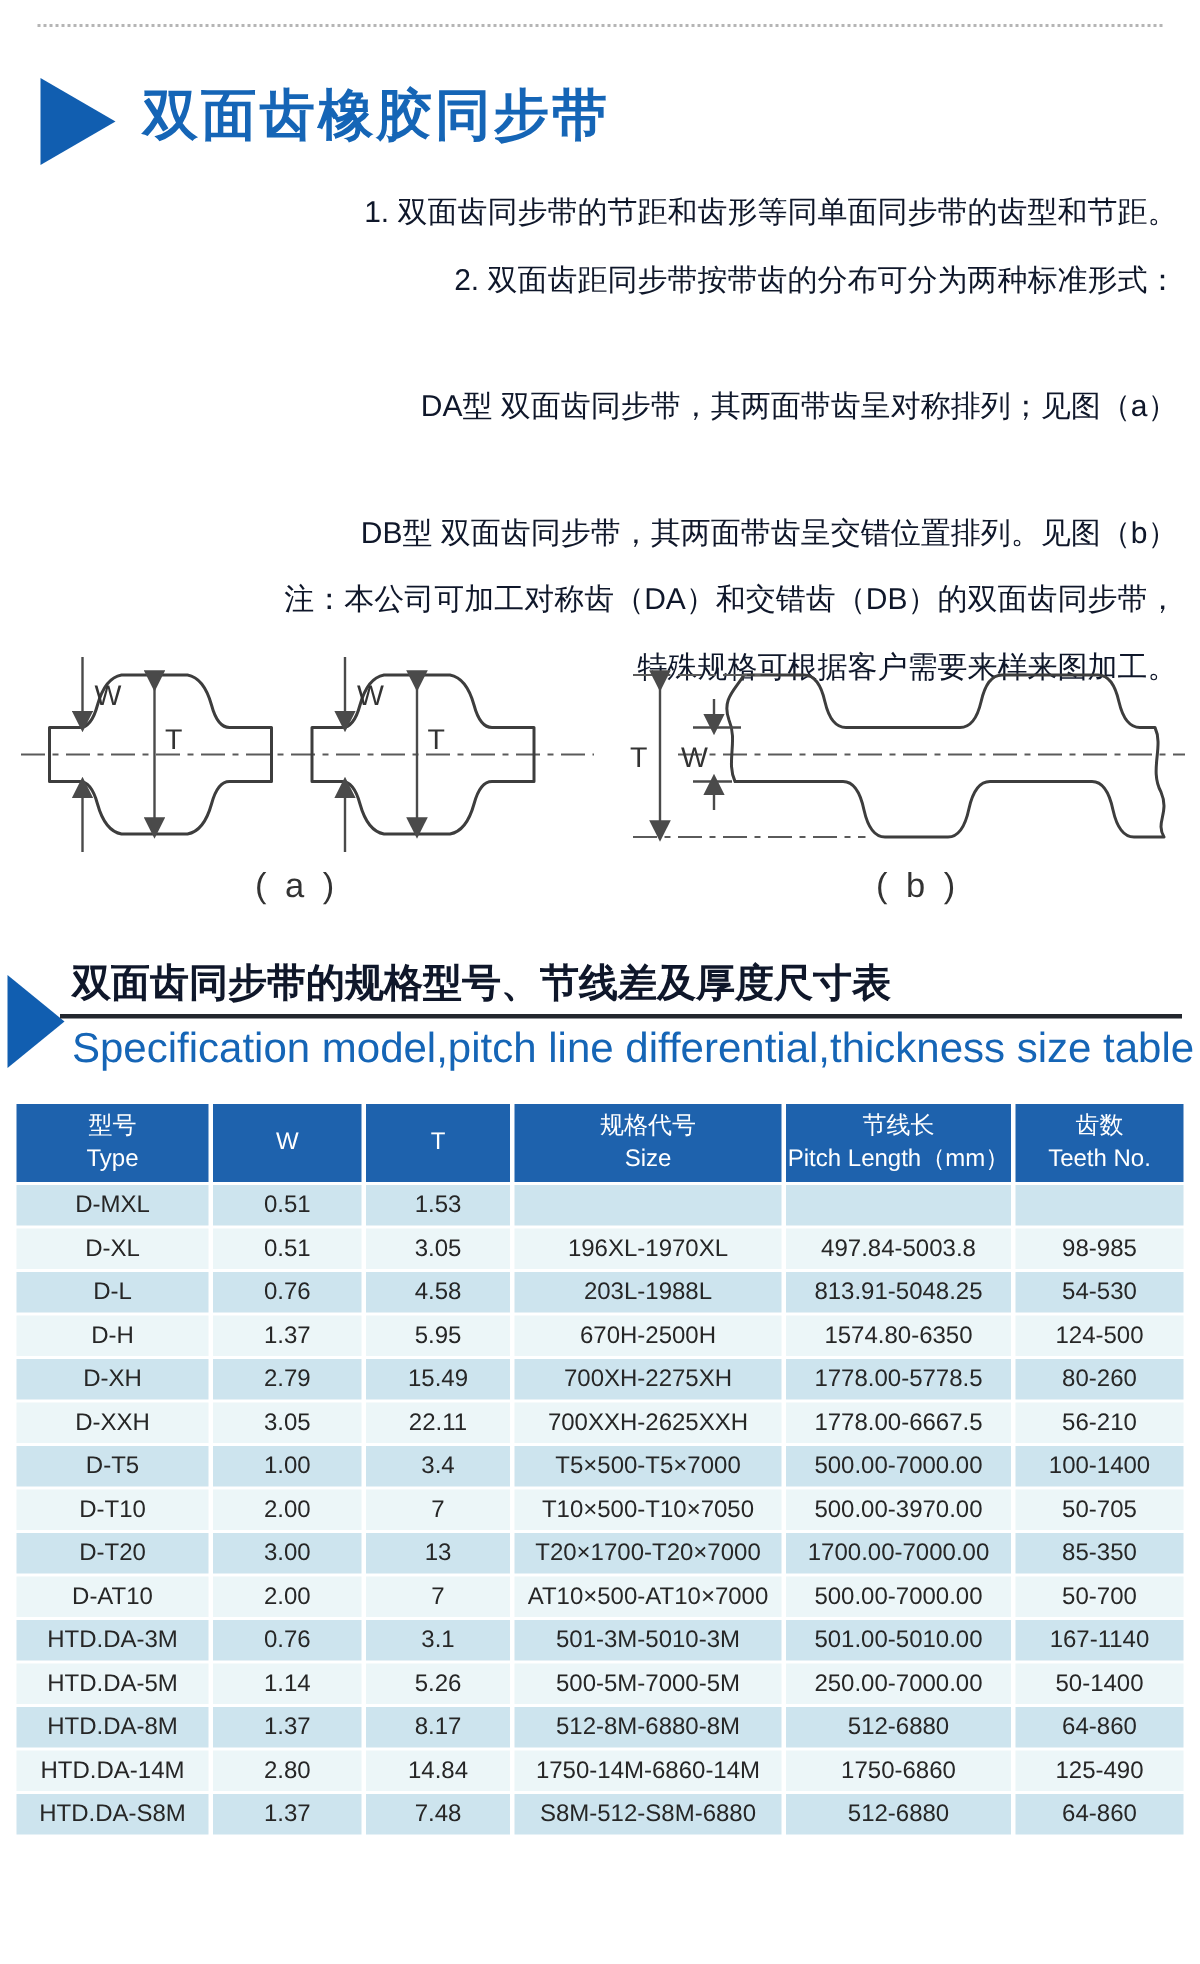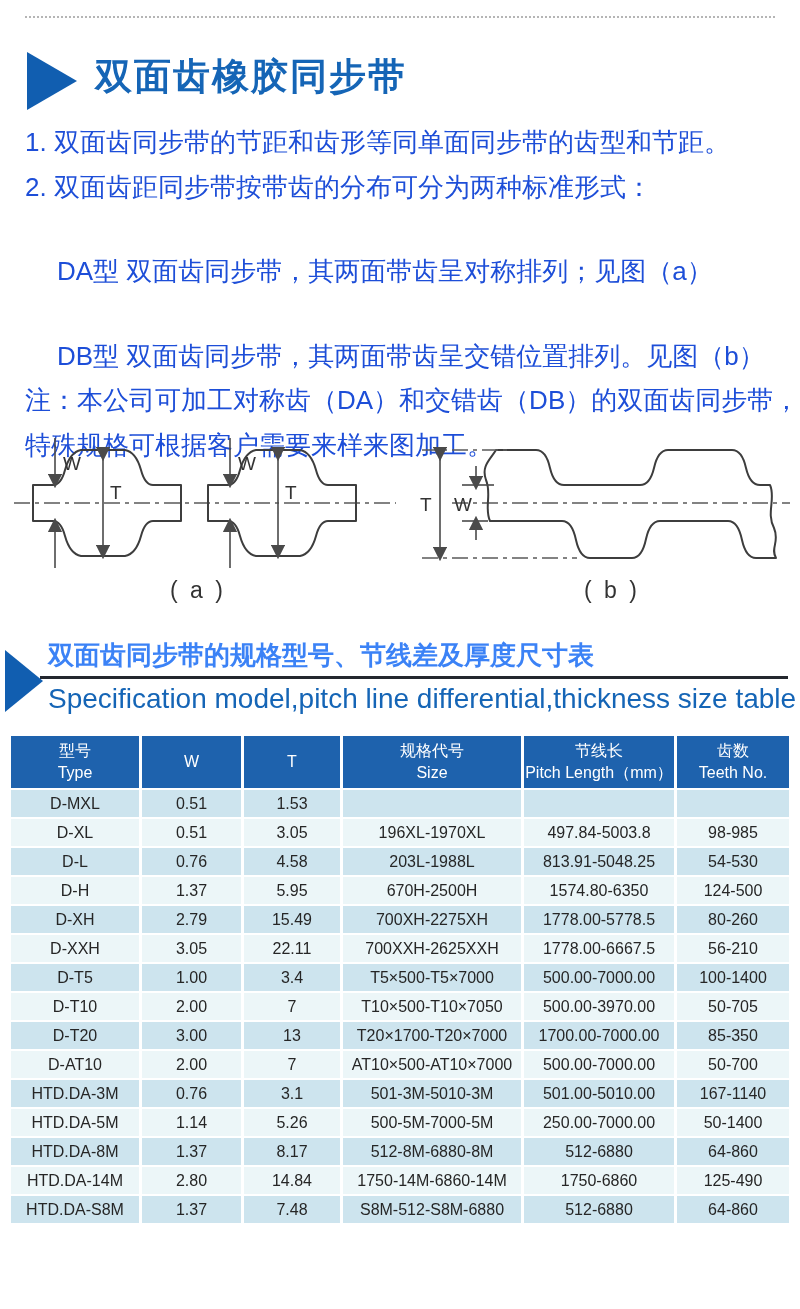--- a/index.html
+++ b/index.html
@@ -23,21 +23,21 @@
     border-bottom: 29px solid transparent;
     border-left: 50px solid #115eb0;
   }
   .sec1-title {
     margin-left: 18px;
     font-size: 37px; font-weight: bold; color: #1565b6;
     letter-spacing: 2px;
   }
   
   .intro { position: absolute; top: 120px; left: 25px; width: 760px; }
-  .intro .line { font-size: 26px; line-height: 44.5px; white-space: nowrap; color: #1d4ed8; }
+  .intro .line { font-size: 20px; line-height: 44.5px; white-space: nowrap; color: #0f172a; text-align: right; }
   .intro .indent { padding-left: 32px; margin-top: 40px; }
   
   .fig { position: absolute; top: 428px; }
   .fig-a { left: 8px; }
   .fig-b { left: 412px; }
   svg text { font-family: "Liberation Sans", "DejaVu Sans", sans-serif; fill: #333; }
   .belt-line { stroke: #3d3d3d; stroke-width: 2; fill: none; stroke-linejoin: round; }
   .dim-line { stroke: #4a4a4a; stroke-width: 1.6; fill: none; }
   .cl { stroke: #5a5a5a; stroke-width: 1.4; stroke-dasharray: 16 5 4 5; }
   .fig-caption { font-size: 23px; letter-spacing: 3px; }
@@ -45,21 +45,21 @@
   .sec2 { position: absolute; top: 638px; left: 0; width: 800px; }
   .tri-small {
     position: absolute; left: 5px; top: 12px;
     width: 0; height: 0;
     border-top: 31px solid transparent;
     border-bottom: 31px solid transparent;
     border-left: 38px solid #115eb0;
   }
   .sec2-zh {
     position: absolute; left: 48px; top: 0;
-    font-size: 26px; font-weight: bold; color: #3b82f6; white-space: nowrap;
+    font-size: 26px; font-weight: bold; color: #0f172a; white-space: nowrap;
   }
   .sec2-rule {
     position: absolute; left: 40px; top: 38px; width: 748px; height: 2.5px;
     background: #23272e;
   }
   .sec2-en {
     position: absolute; left: 48px; top: 45px;
     font-size: 28px; color: #1565b6; white-space: nowrap; text-align: center;
   }
   

